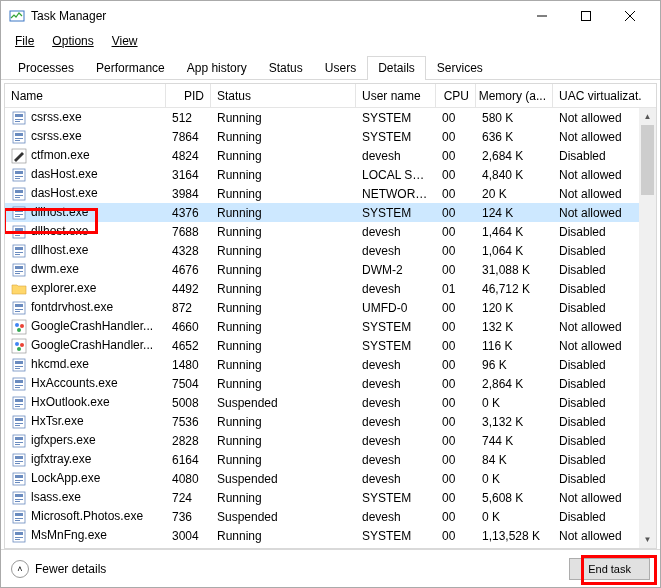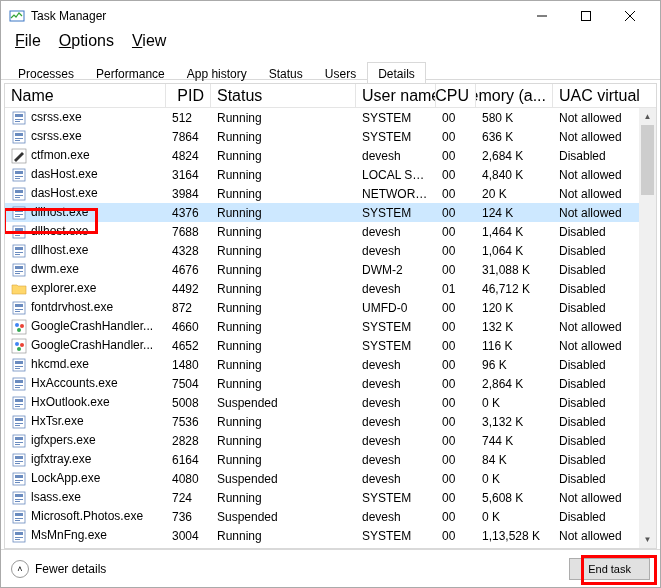--- a/index.html
+++ b/index.html
@@ -3,27 +3,27 @@
 <meta charset="utf-8">
 <style>
 * { box-sizing: border-box; margin: 0; padding: 0; }
 body { font-family: "Segoe UI", Tahoma, sans-serif; font-size: 12px; color: #000; background: #fff; width: 661px; height: 588px; overflow: hidden; display: flex; flex-direction: column; border: 1px solid #aaa; }
 .titlebar { height: 30px; display: flex; align-items: center; padding: 0 8px 0 8px; }
 .titlebar .app-icon { width: 16px; height: 16px; margin-right: 6px; display: flex; align-items: center; justify-content: center; }
 .titlebar .title { flex: 1; font-size: 12px; }
 .win-controls { display: flex; }
 .win-ctrl { width: 44px; height: 30px; display: flex; align-items: center; justify-content: center; font-family: Arial; font-size: 13px; color: #222; }
 .menubar { height: 20px; display: flex; align-items: center; padding: 0 6px; gap: 2px; }
-.menuitem { padding: 2px 8px; font-size: 16px; }
+.menuitem { padding: 2px 8px; font-size: 12px; text-decoration: underline; }
 .menuitem .ul { text-decoration: underline; }
 .tabs { display: flex; border-bottom: 1px solid #d9d9d9; padding: 4px 6px 0 6px; gap: 0; }
-.tab { padding: 4px 10px 5px 10px; font-size: 12px; border: 1px solid transparent; border-bottom: none; position: relative; top: 7px; }
+.tab { padding: 4px 10px 5px 10px; font-size: 12px; border: 1px solid transparent; border-bottom: none; position: relative; top: 1px; }
 .tab.active { border-color: #d9d9d9; background: #fff; }
 .table-wrap { flex: 1; overflow: hidden; position: relative; margin: 3px 3px 0 3px; border: 1px solid #d9d9d9; display: flex; flex-direction: column; }
-.headers { display: flex; background: #fff; border-bottom: 1px solid #e5e5e5; font-size: 16px; height: 24px; align-items: center; }
+.headers { display: flex; background: #fff; border-bottom: 1px solid #e5e5e5; font-size: 12px; height: 24px; align-items: center; }
 .hcell { padding: 0 6px; border-right: 1px solid #e5e5e5; height: 100%; display: flex; align-items: center; overflow: hidden; white-space: nowrap; }
 .col-name { width: 161px; }
 .col-pid { width: 45px; justify-content: flex-end; }
 .col-status { width: 145px; }
 .col-user { width: 80px; }
 .col-cpu { width: 40px; justify-content: flex-end; }
 .col-mem { width: 77px; justify-content: flex-end; }
 .col-uac { width: 88px; border-right: none; }
 .rows { flex: 1; overflow-y: hidden; overflow-x: hidden; position: relative; }
 .row { display: flex; height: 19px; align-items: center; font-size: 12px; }
@@ -81,20 +81,21 @@
   <div class="menuitem"><span class="ul">V</span>iew</div>
 </div>
 
 <div class="tabs">
   <div class="tab">Processes</div>
   <div class="tab">Performance</div>
   <div class="tab">App history</div>
   <div class="tab">Status</div>
   <div class="tab">Users</div>
   <div class="tab active">Details</div>
+  <div class="tab">Services</div>
 </div>
 
 <div class="table-wrap">
   <div class="headers">
     <div class="hcell col-name">Name</div>
     <div class="hcell col-pid">PID</div>
     <div class="hcell col-status">Status</div>
     <div class="hcell col-user">User name</div>
     <div class="hcell col-cpu">CPU</div>
     <div class="hcell col-mem">Memory (a...</div>

